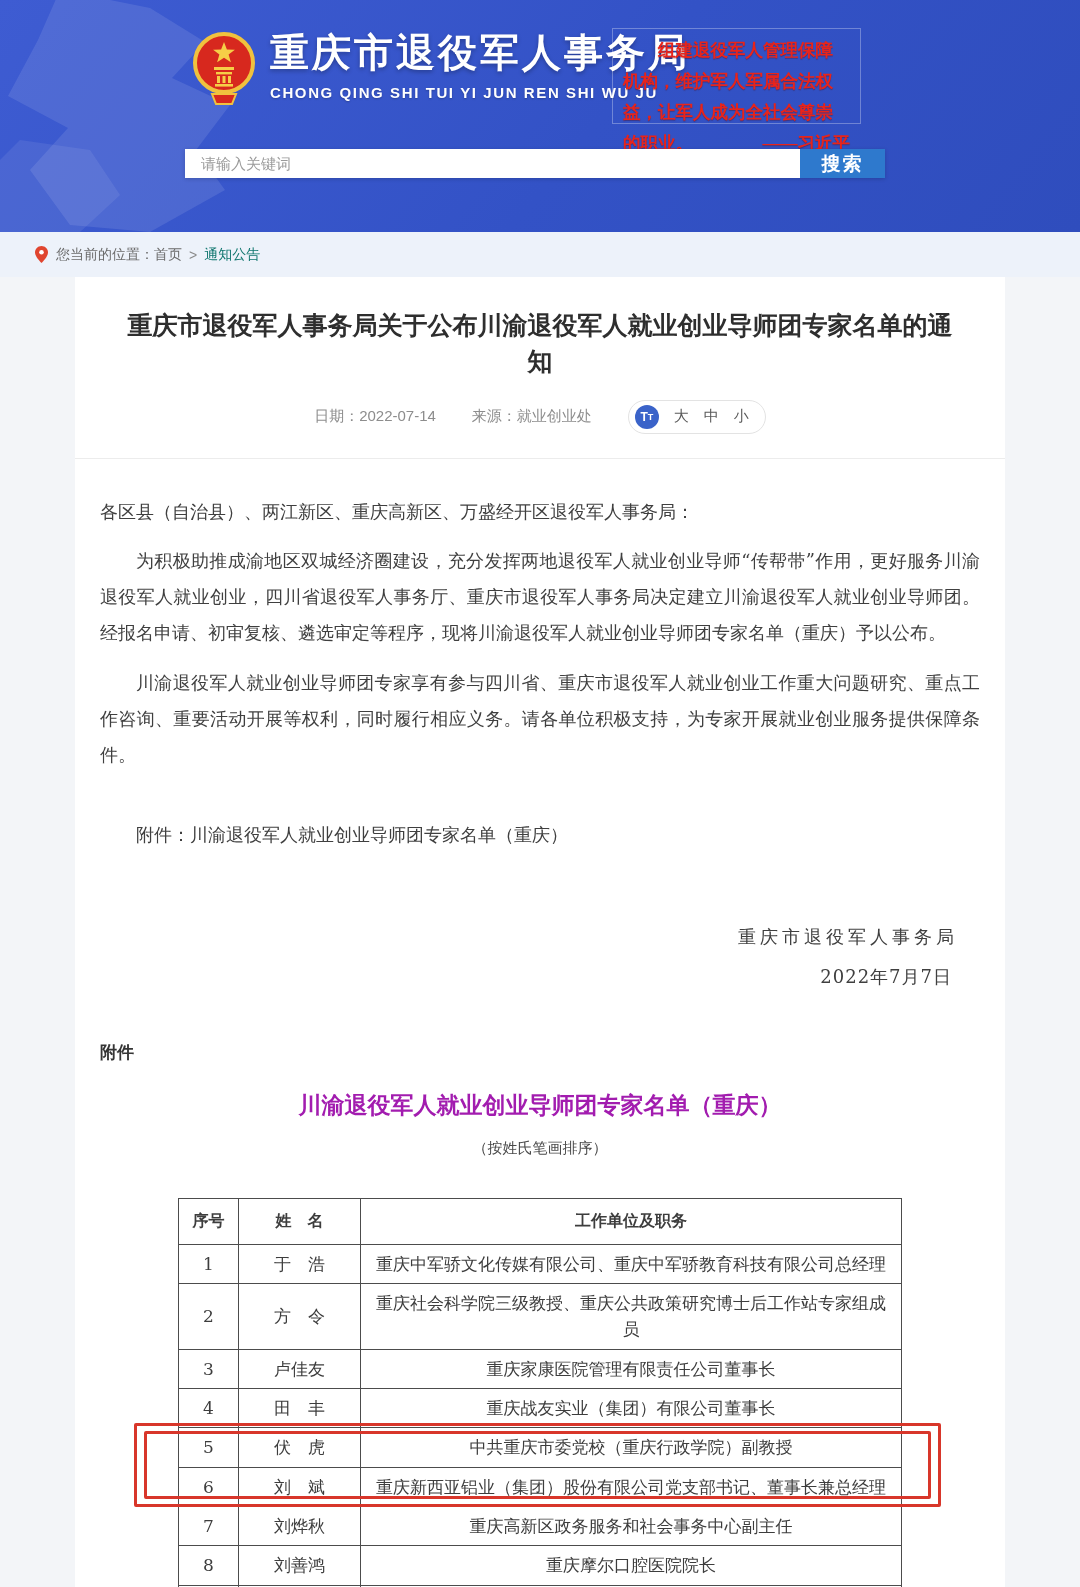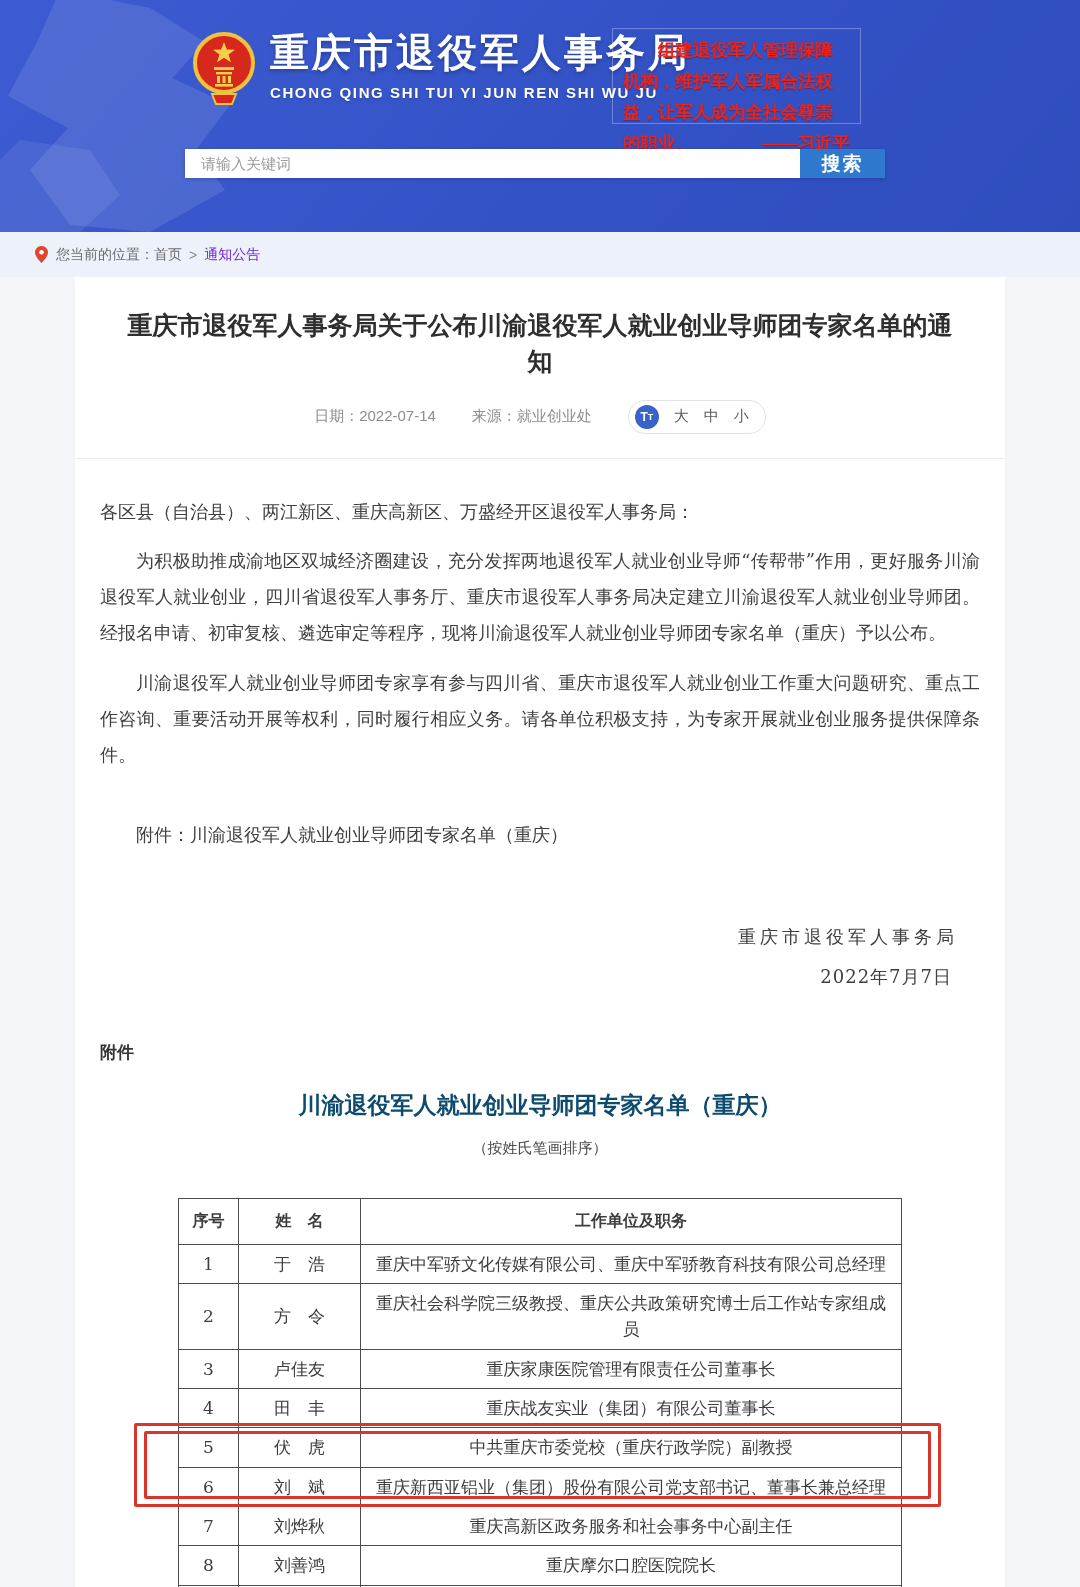--- a/index.html
+++ b/index.html
@@ -31,21 +31,21 @@
   .search-input::placeholder { color:#9a9a9a; }
   .search-btn { width:85px; border:none; background:#2e79cd; color:#fff;
                 font-size:19px; font-weight:bold; cursor:pointer; letter-spacing:2px; }
 
   
   .breadcrumb-bar { width:1080px; height:45px; background:#edf2fa; display:flex;
                     align-items:center; padding-left:35px; font-size:14px; color:#6b6b6b; }
   .pin-icon { margin-right:8px; display:inline-flex; }
   .crumb-home { color:#6b6b6b; text-decoration:none; }
   .crumb-sep { margin:0 7px; color:#8a8a8a; }
-  .crumb-current { color:#6d28d9; text-decoration:none; }
+  .crumb-current { color:#0f766e; text-decoration:none; }
 
   
   .page-card { width:930px; margin:0 auto; background:#fff; min-height:1310px;
                padding-top:30px; padding-bottom:60px; }
   .article-title { text-align:center; font-size:25px; font-weight:bold; color:#2e2e2e;
                    margin:0 45px; line-height:1.45; }
   .meta-row { display:flex; justify-content:center; align-items:center; gap:36px;
               margin-top:20px; color:#8d8d8d; font-size:15px; }
   .font-size-widget { display:flex; align-items:center; gap:15px;
                       border:1px solid #e3e3e3; border-radius:18px;
@@ -60,21 +60,21 @@
   
   .doc-body { padding:0 25px; font-family:"DejaVu Serif","Liberation Serif",serif;
               color:#3f3f3f; font-size:18px; }
   .salutation { margin-top:36px; line-height:1.9; }
   .para { text-indent:2em; line-height:2.0; margin-top:14px; text-align:justify; }
   .attachment-line { text-indent:2em; margin-top:50px; }
   .sig-name { text-align:right; margin-top:78px; padding-right:22px; letter-spacing:4px; }
   .sig-date { text-align:right; margin-top:16px; padding-right:28px; letter-spacing:1px; }
   .attach-label { margin-top:52px; font-weight:bold; font-size:17px;
                   font-family:"Liberation Sans",sans-serif; color:#353535; }
-  .attach-title { text-align:center; font-size:23px; font-weight:bold; color:#0c4a6e;
+  .attach-title { text-align:center; font-size:23px; font-weight:bold; color:#a21caf;
                   margin-top:26px; font-family:"Liberation Sans",sans-serif; }
   .attach-subtitle { text-align:center; font-size:15px; margin-top:18px; color:#4a4a4a; }
 
   
   .table-wrap { position:relative; width:724px; margin:40px auto 0; }
   table.expert-table { border-collapse:collapse; width:100%; table-layout:fixed; }
   .expert-table col.c-no { width:60px; }
   .expert-table col.c-name { width:122px; }
   .expert-table th, .expert-table td { border:1px solid #4c4c4c; text-align:center;
                    vertical-align:middle; color:#3d3d3d; }

